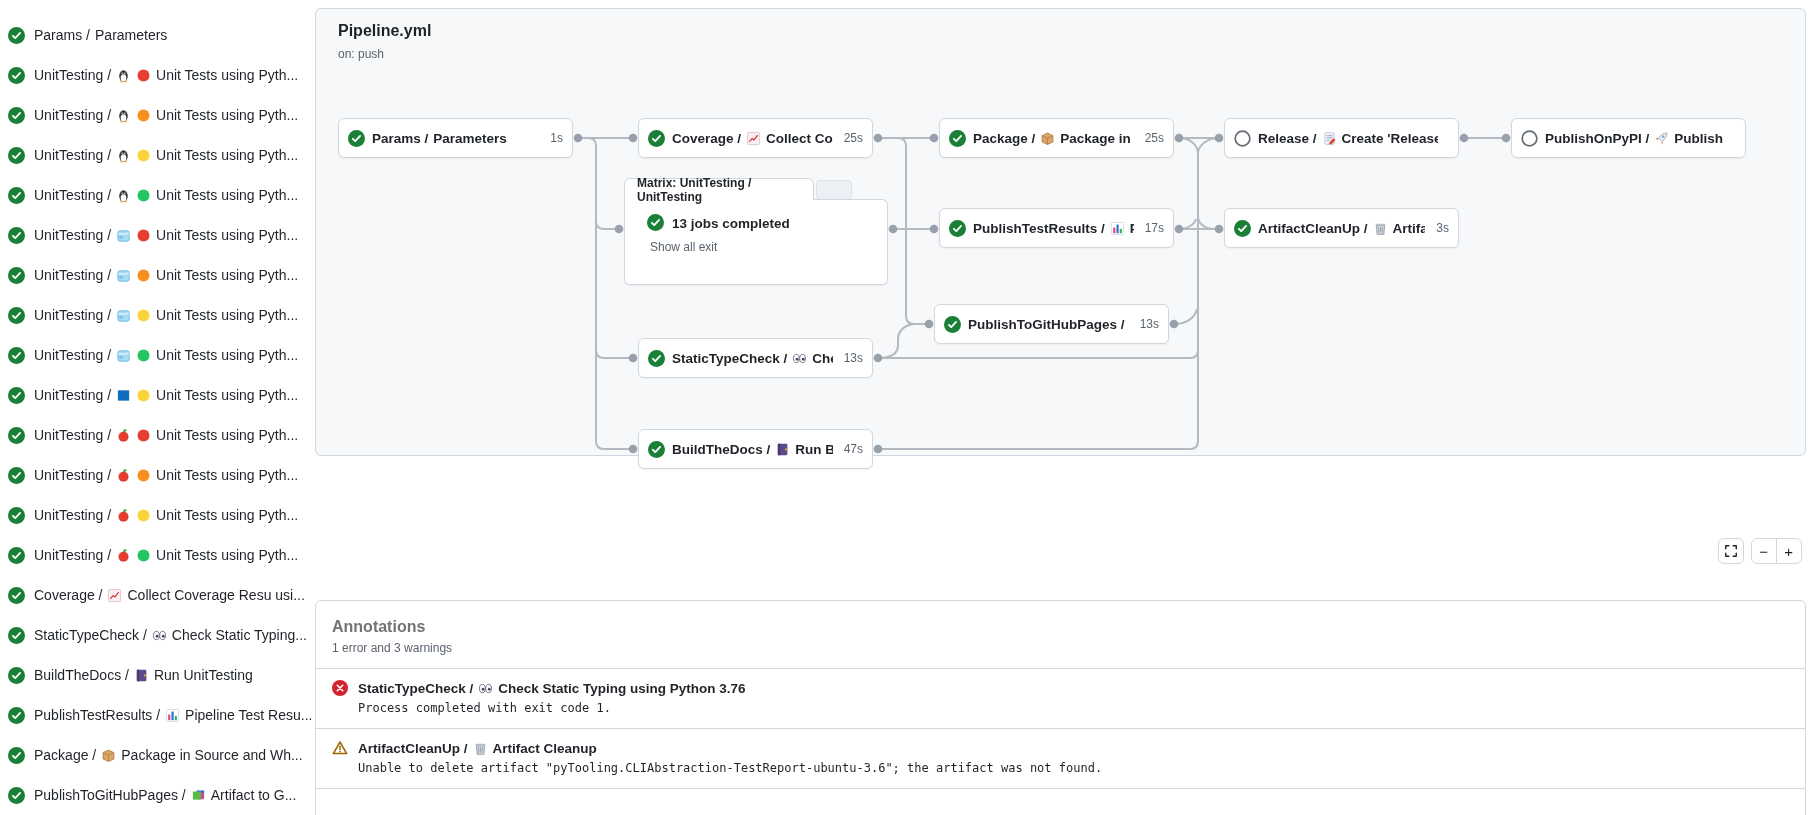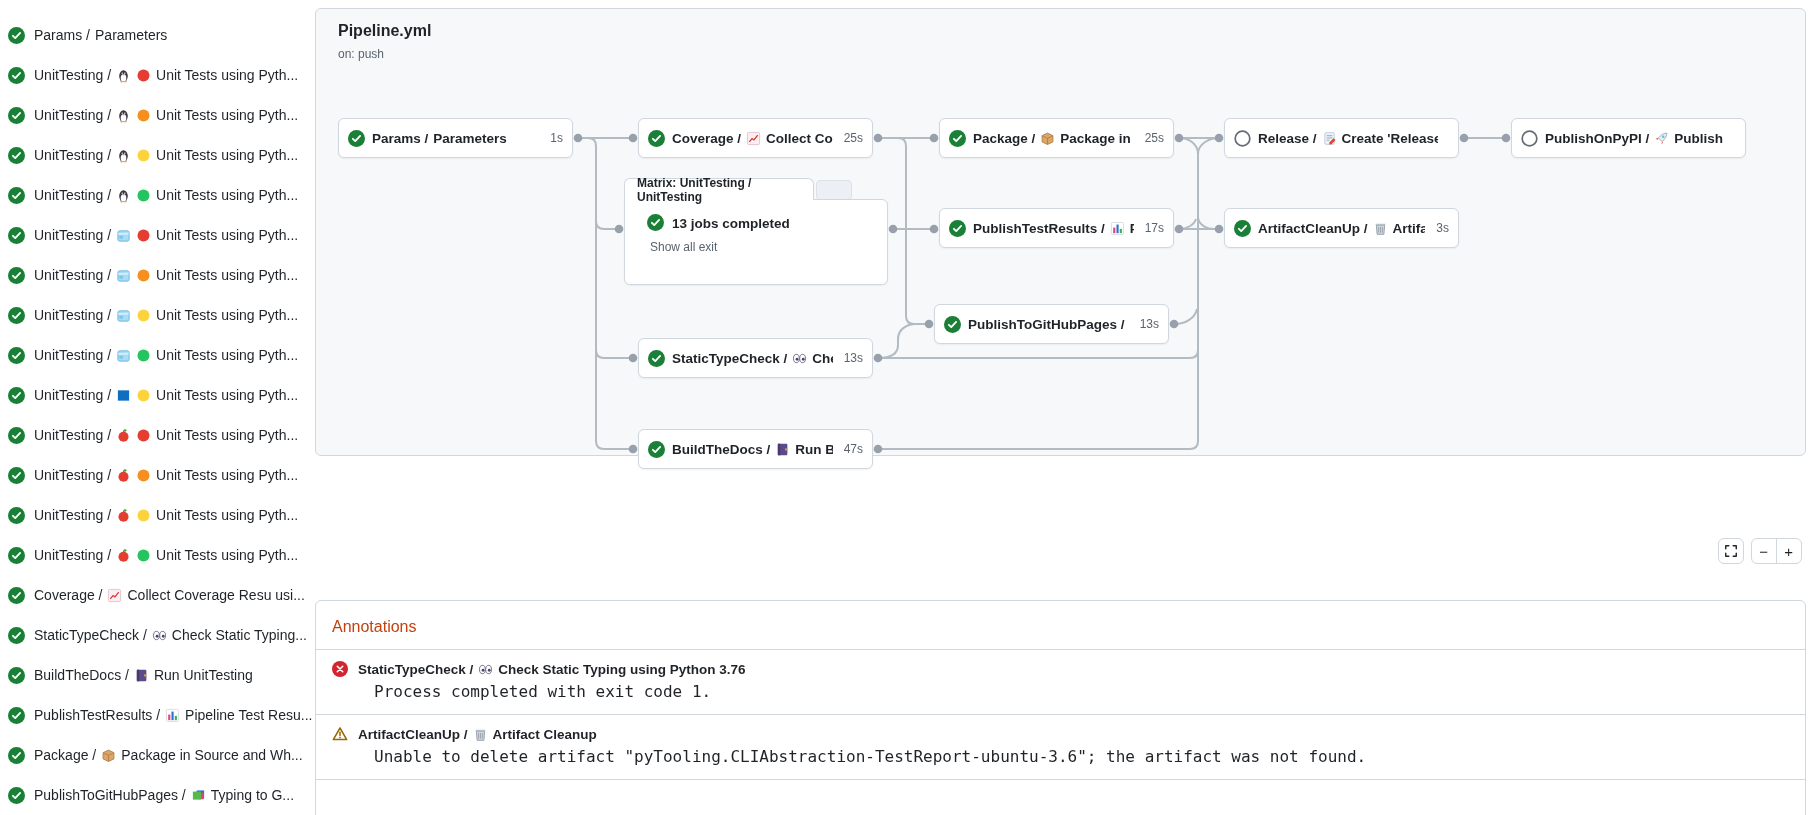--- a/index.html
+++ b/index.html
@@ -44,26 +44,26 @@
   .btn-zoom-group { position:absolute; left:1435px; top:529px; width:51px; height:26px; background:#fff;
     border:1px solid #d0d7de; border-radius:6px; display:flex; cursor:pointer; }
   .btn-zoom-group .zcell { width:50%; display:flex; align-items:center; justify-content:center;
     font-size:15px; color:#1f2328; }
   .btn-zoom-group .zcell:first-child { border-right:1px solid #d0d7de; }
 
   
   .anno-panel { position:absolute; left:315px; top:600px; width:1491px; height:230px; background:#fff;
     border:1px solid #d0d7de; border-radius:6px 6px 0 0; }
   .anno-head { padding:17px 16px 13px 16px; }
-  .anno-title { font-size:16px; font-weight:400; color:#c2410c; }
+  .anno-title { font-size:16px; font-weight:700; color:#737373; }
   .anno-sub { margin-top:5px; font-size:12px; color:#59636e; }
   .anno-row { border-top:1px solid #d0d7de; padding:11px 16px 13px 16px; }
   .anno-row-title { display:flex; align-items:center; gap:10px; font-size:13.5px; font-weight:600; }
   .anno-row-title .lbl { display:flex; align-items:center; gap:5px; }
-  .anno-msg { margin:5px 0 0 42px; font-family:"DejaVu Sans Mono", monospace; font-size:16px; color:#1f2328; }
+  .anno-msg { margin:5px 0 0 26px; font-family:"DejaVu Sans Mono", monospace; font-size:12px; color:#1f2328; }
   .anno-stub { border-top:1px solid #d0d7de; height:6px; }
 
   
   .ic { display:inline-flex; flex-shrink:0; }
   .ic svg { width:100%; height:100%; display:block; }
 </style>
 </head>
 <body>
 
 <nav class="sidebar" id="sidebar">
@@ -509,21 +509,21 @@
       </span>
       <span class="lbl">
         <span>PublishToGitHubPages /</span>
         <span class="ic" style="width: 15px; height: 15px;">
           <svg viewBox="0 0 16 16">
             <rect x="6" y="2.6" width="8" height="8.6" fill="#2f6fd0"></rect>
             <rect x="8" y="5" width="5.5" height="7" fill="#e2447c"></rect>
             <rect x="2" y="3.8" width="8.6" height="8.6" fill="#57b94c"></rect>
           </svg>
         </span>
-        <span>Typing to G...</span>
+        <span>Artifact to G...</span>
       </span>
     </div>
   </nav>
 
 <section class="graph-panel">
   <svg class="edges" id="edges" viewBox="0 0 1491 574">
       <path d="M262,129 H317" fill="none" stroke="#b2bac2" stroke-width="2"></path>
       <path d="M262,129 H272 Q280,129 280,137 V432 Q280,440 288,440 H317" fill="none" stroke="#b2bac2" stroke-width="2"></path>
       <path d="M280,212 Q280,220 288,220 H303" fill="none" stroke="#b2bac2" stroke-width="2"></path>
       <path d="M280,341 Q280,349 288,349 H317" fill="none" stroke="#b2bac2" stroke-width="2"></path>
@@ -779,20 +779,21 @@
       </span>
     <span class="zcell">
         <span>+</span>
       </span>
   </div>
 </section>
 
 <section class="anno-panel">
   <div class="anno-head">
     <div class="anno-title">Annotations</div>
+    <div class="anno-sub">1 error and 3 warnings</div>
   </div>
   <div id="anno-rows">
       <div class="anno-row">
         <div class="anno-row-title">
           <span class="ic" style="width: 16px; height: 16px;">
             <svg viewBox="0 0 16 16">
               <circle cx="8" cy="8" r="8" fill="#d1242f"></circle>
               <path d="M5.3 5.3l5.4 5.4M10.7 5.3l-5.4 5.4" stroke="#fff" stroke-width="1.6" stroke-linecap="round"></path>
             </svg>
           </span>

